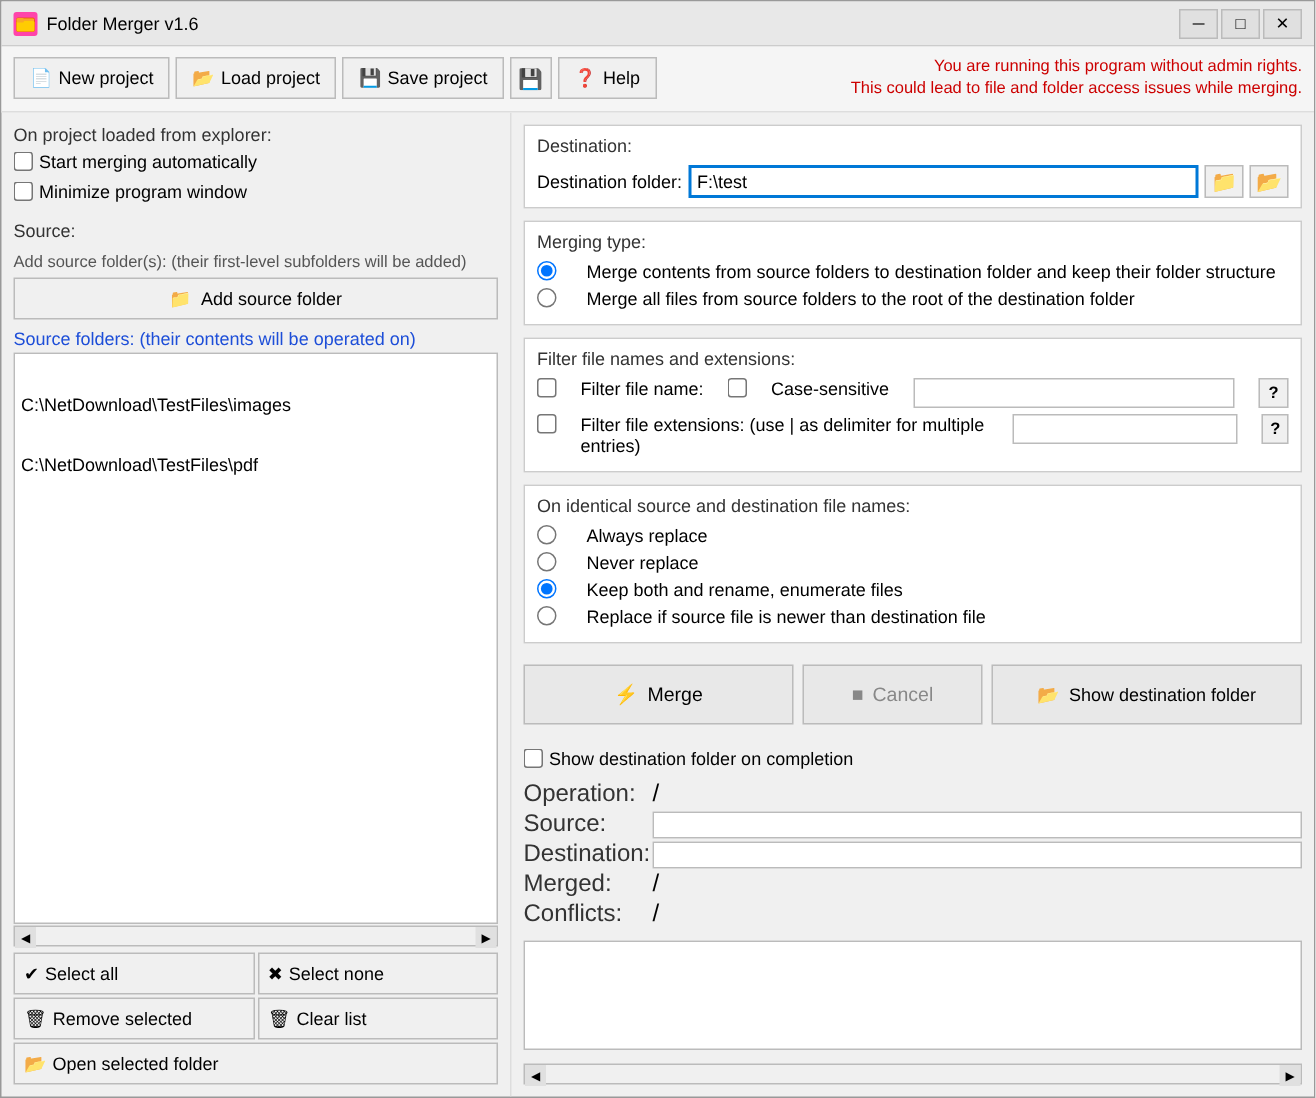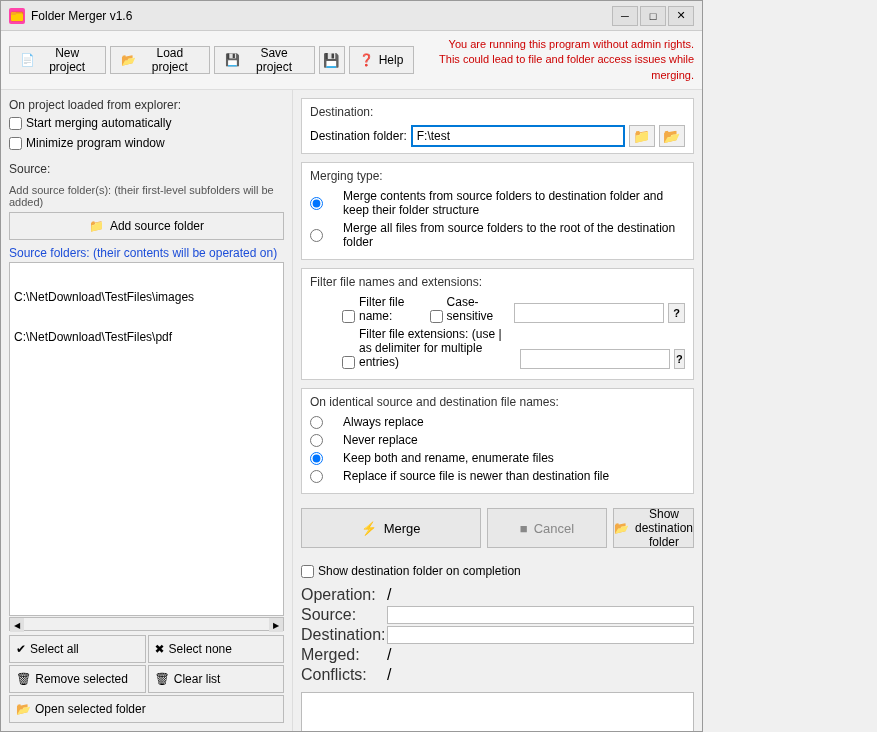--- a/index.html
+++ b/index.html
@@ -5,21 +5,21 @@
     * { box-sizing: border-box; margin: 0; padding: 0; }
     body {
       font-family: 'Segoe UI', Tahoma, sans-serif;
       font-size: 12px;
       background: #f0f0f0;
       width: 877px;
       height: 732px;
       overflow: hidden;
     }
     .window {
-      width: 703px;
+      width: 877px;
       height: 732px;
       background: #f0f0f0;
       border: 1px solid #999;
       display: flex;
       flex-direction: column;
     }
     .title-bar {
       background: #e8e8e8;
       height: 30px;
       display: flex;
@@ -237,25 +237,24 @@
     }
     .radio-row {
       display: flex;
       align-items: center;
       gap: 20px;
       margin-bottom: 4px;
       font-size: 12px;
     }
     .filter-row {
       display: flex;
-      align-items: flex-end;
-      gap: 4px;
+      align-items: flex-start;
+      gap: 16px;
       margin-bottom: 4px;
       font-size: 12px;
-      margin-left: 32px;
     }
     .filter-input {
       flex: 1;
       height: 20px;
       border: 1px solid #bbb;
       padding: 0 3px;
       font-size: 11px;
     }
     .help-btn {
       width: 20px;

